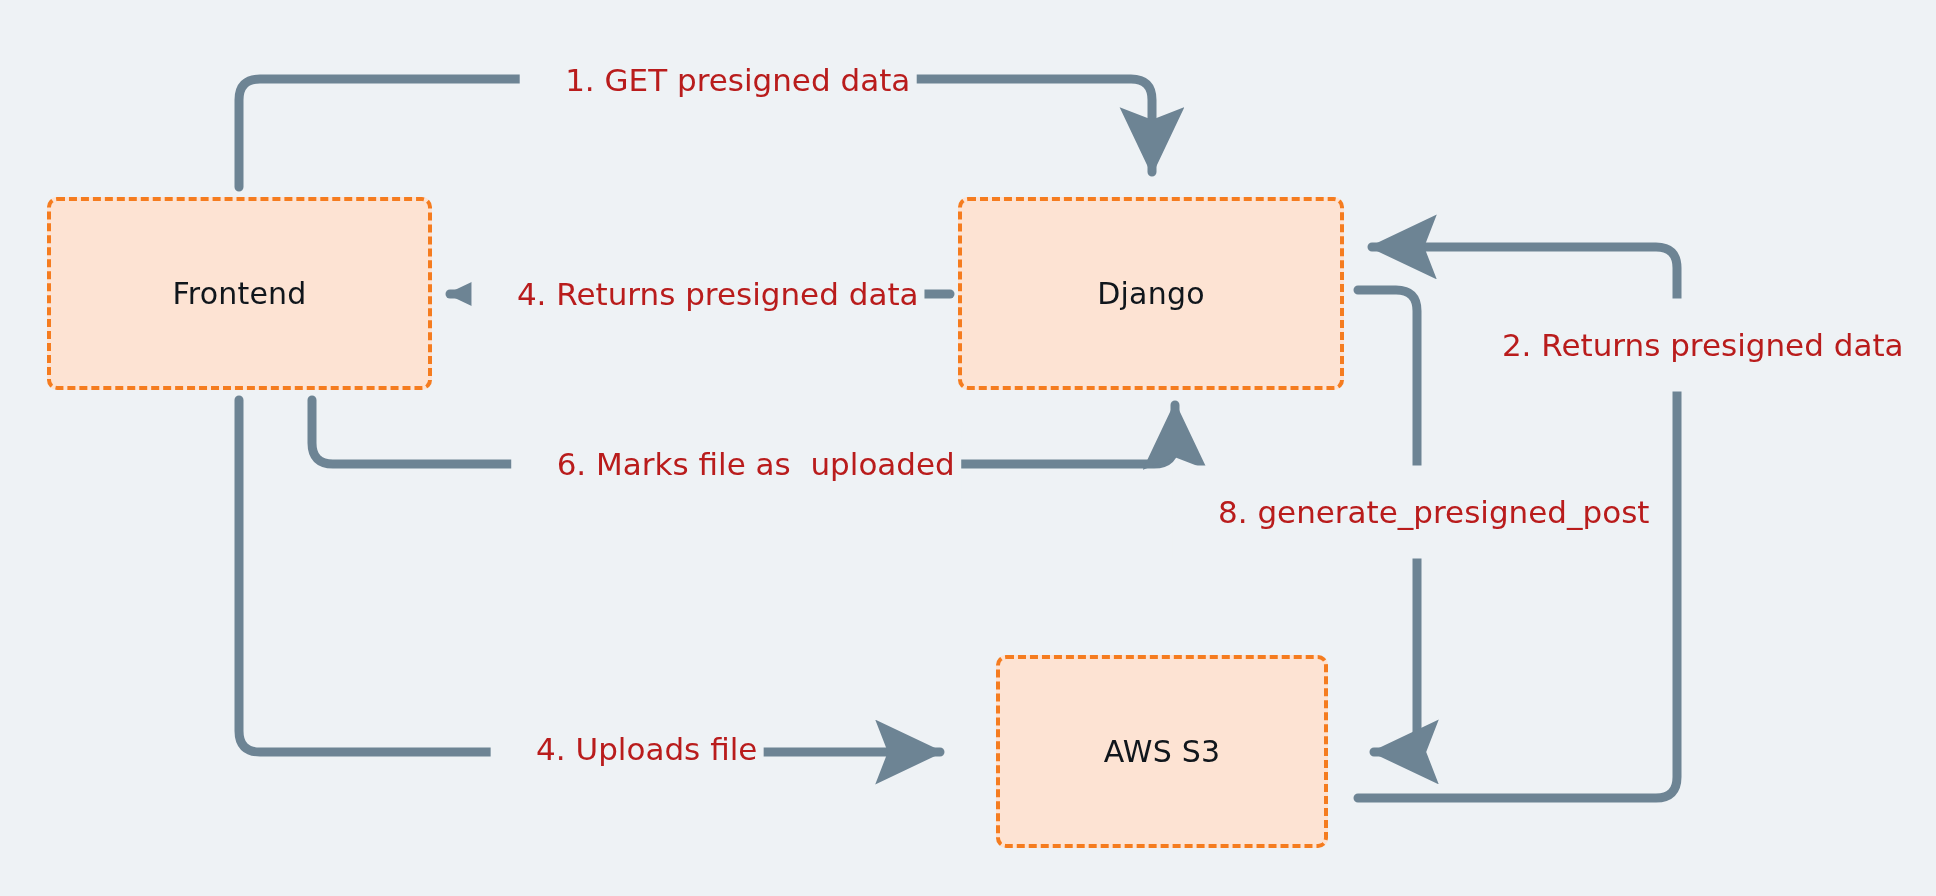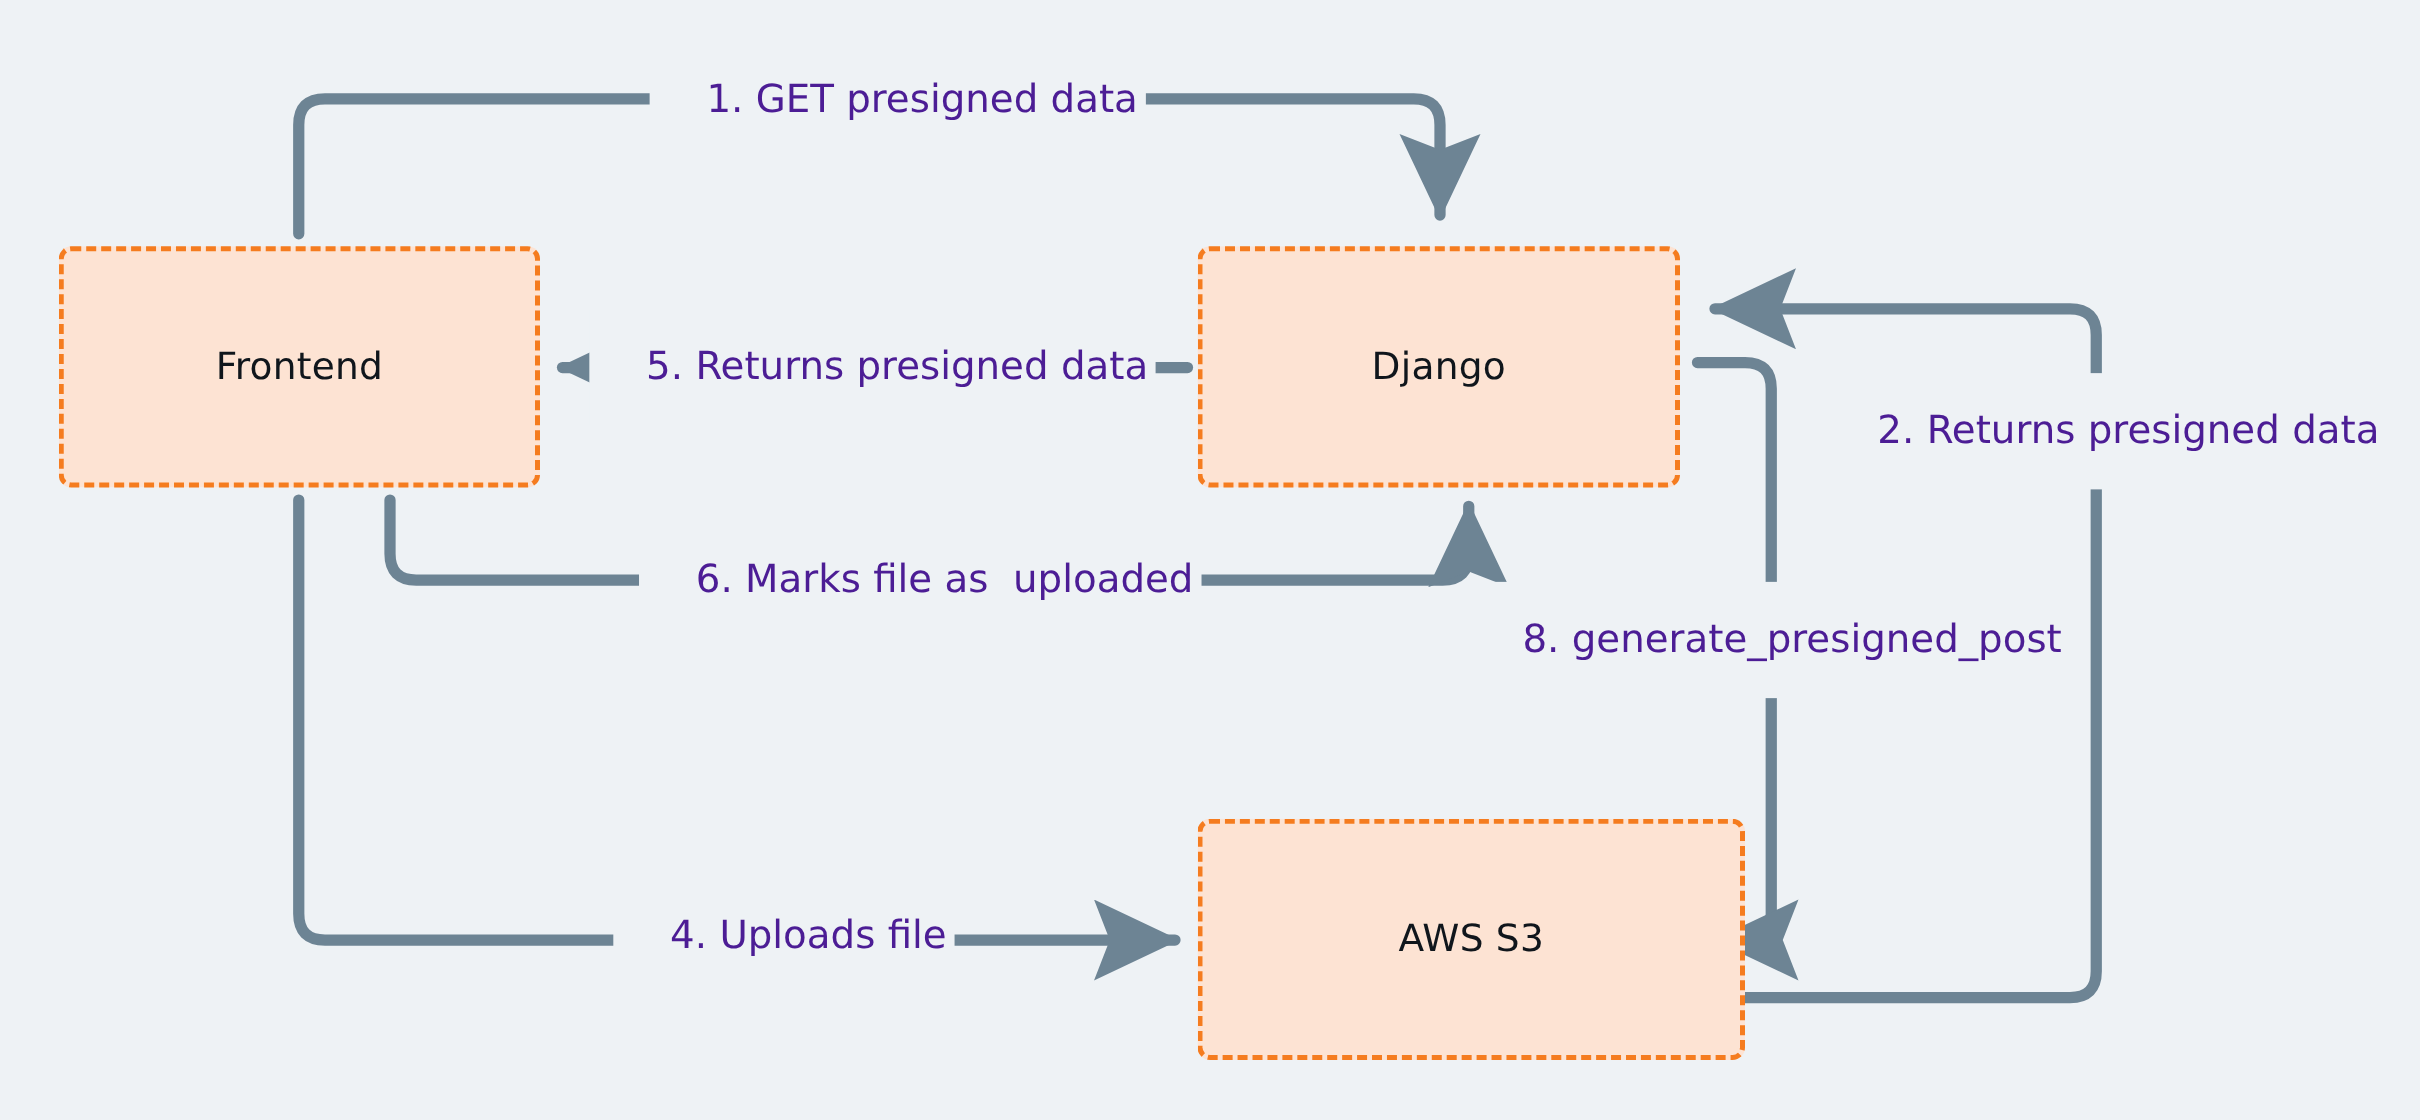--- a/index.html
+++ b/index.html
@@ -30,21 +30,21 @@
     display: flex;
     align-items: center;
     justify-content: center;
     color: #10161c;
     font-size: 30px;
     font-weight: 400;
     letter-spacing: 0.2px;
   }
   .edge-label {
     position: absolute;
-    color: #4c1d95;
+    color: #b91c1c;
     font-size: 31px;
     white-space: pre;
     line-height: 1;
     background: #eef2f5;
     padding: 0 6px;
   }
   .lbl-center { transform: translate(-50%, -50%); }
 </style>
 </head>
 <body>
@@ -75,38 +75,38 @@
   </svg>
 
   <div class="node" style="left:958px; top:197px; width:386px; height:193px;">
     <span>Django</span>
   </div>
 
   <div class="node" style="left:47px; top:197px; width:385px; height:193px;">
     <span>Frontend</span>
   </div>
 
-  <div class="node" style="left:958px; top:655px; width:438px; height:193px;">
+  <div class="node" style="left:996px; top:655px; width:332px; height:193px;">
     <span>AWS S3</span>
   </div>
 
   <div class="edge-label lbl-center" style="left:718px; top:80px;">
     <span>1. GET presigned data</span>
   </div>
 
   <div class="edge-label lbl-center" style="left:1414px; top:512px;">
     <span>8. generate_presigned_post</span>
   </div>
 
   <div class="edge-label lbl-center" style="left:1683px; top:345px;">
     <span>2. Returns presigned data</span>
   </div>
 
   <div class="edge-label lbl-center" style="left:698px; top:294px;">
-    <span>5. Returns presigned data</span>
+    <span>4. Returns presigned data</span>
   </div>
 
   <div class="edge-label lbl-center" style="left:627px; top:749px;">
     <span>4. Uploads file</span>
   </div>
 
   <div class="edge-label lbl-center" style="left:736px; top:464px;">
     <span>6. Marks file as  uploaded</span>
   </div>
 

